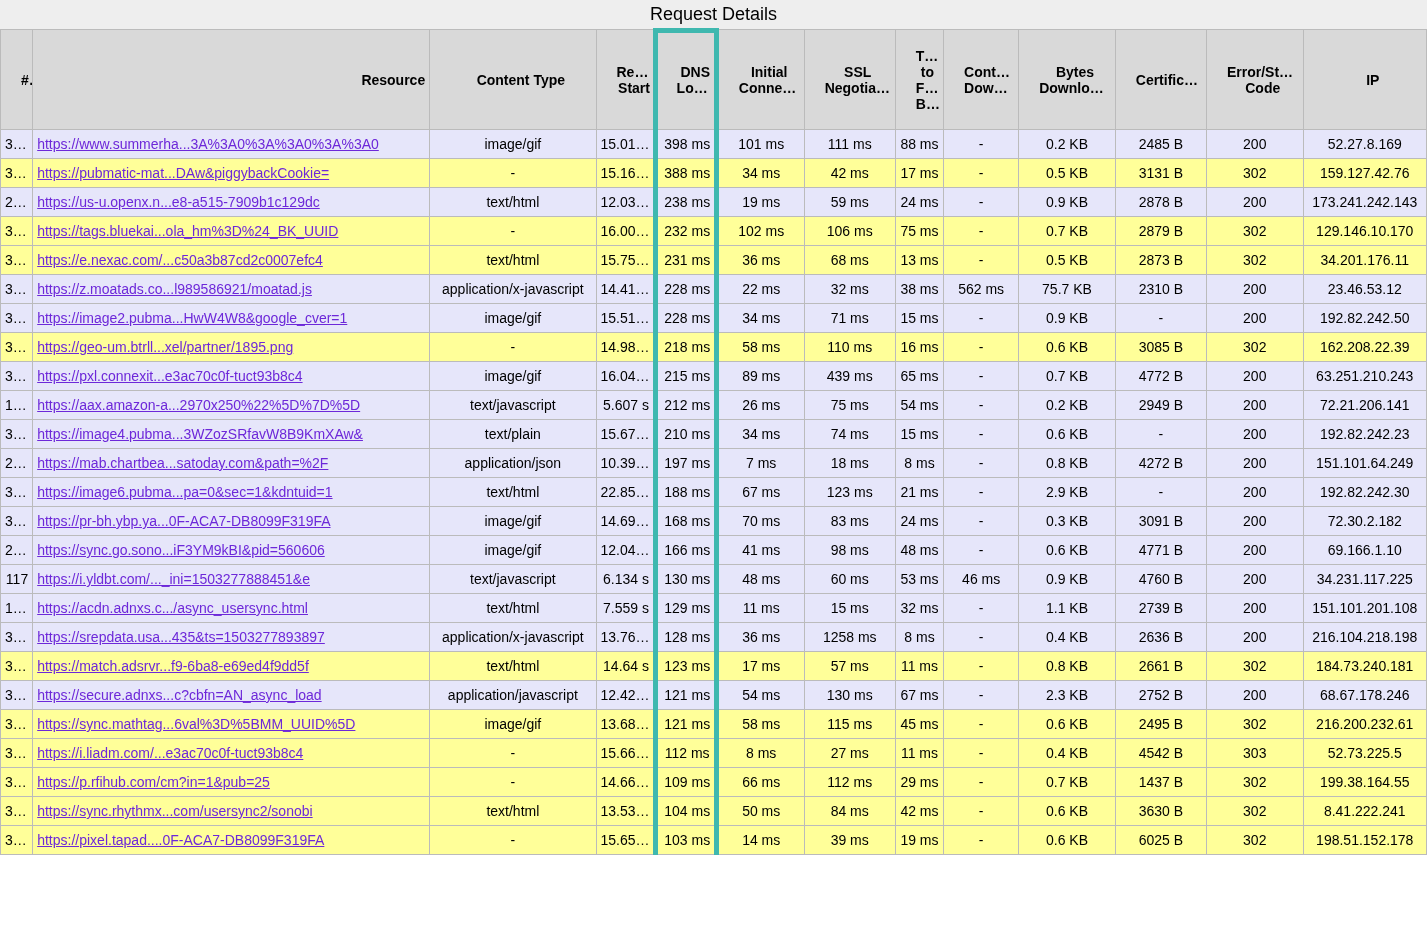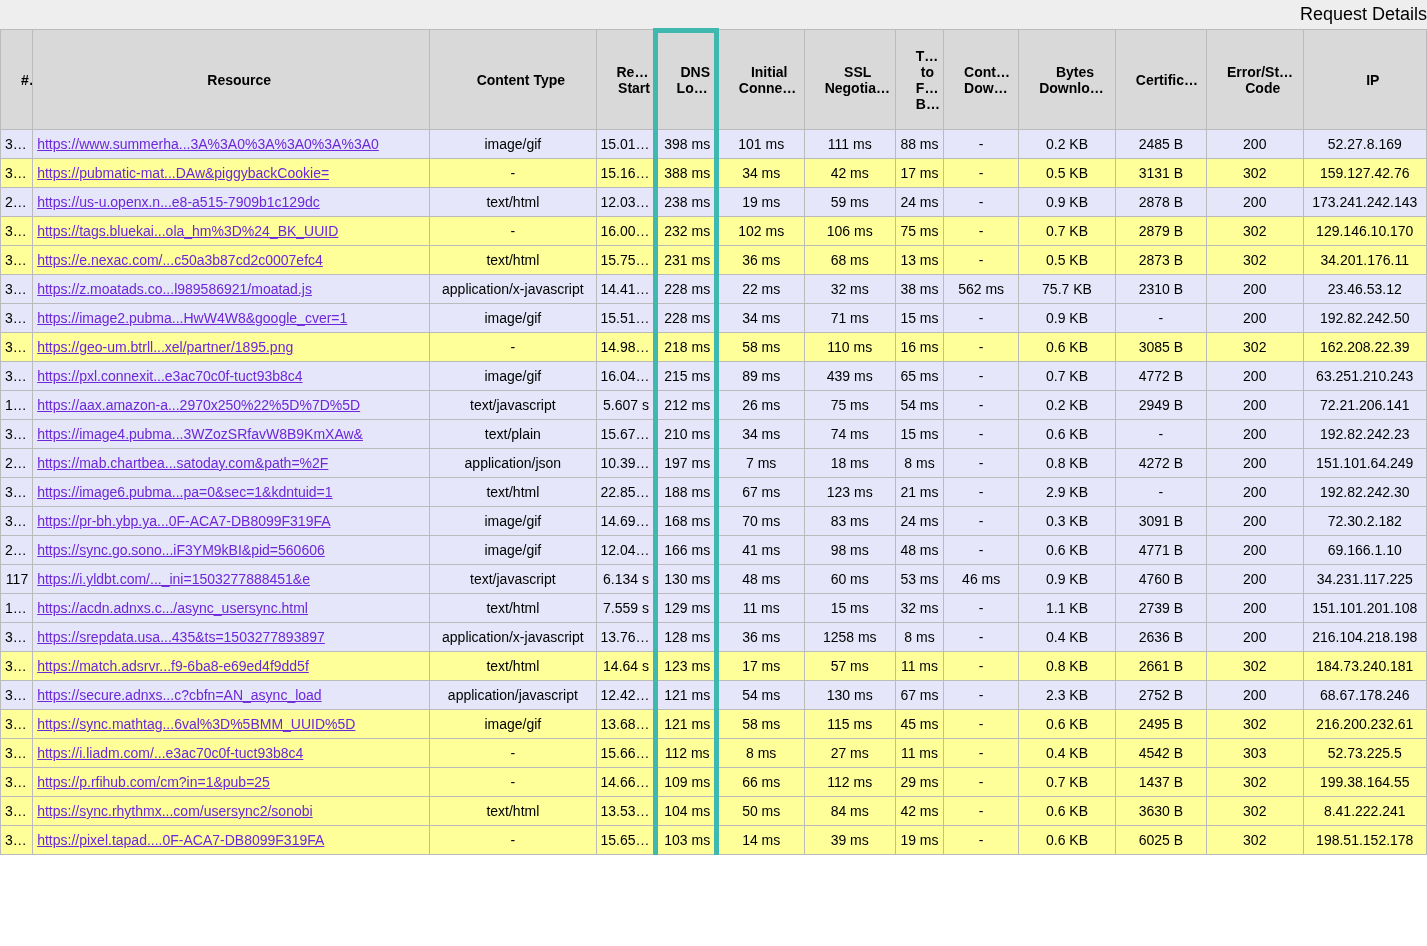--- a/index.html
+++ b/index.html
@@ -4,21 +4,21 @@
 <style>
   * { box-sizing: border-box; }
   body {
     margin: 0;
     font-family: Arial, Helvetica, sans-serif;
     font-size: 14px;
     background: #fff;
     color: #000;
   }
   .title {
-    text-align: right;
+    text-align: center;
     font-size: 18px;
     padding: 4px 0;
     background: #eee;
   }
   table {
     border-collapse: collapse;
     width: 100%;
     table-layout: fixed;
   }
   th, td {
@@ -82,21 +82,21 @@
         <col class="col-ttfb">
       <col class="col-cd">
         <col class="col-bd">
         <col class="col-cert">
         <col class="col-code">
         <col class="col-ip">
     </colgroup>
     <thead>
       <tr>
         <th>#</th>
-        <th style="text-align:center;margin-left:32px;">Resource</th>
+        <th style="text-align:right;margin-left:32px;">Resource</th>
         <th>Content Type</th>
         <th>Request Start</th>
         <th>DNS Lookup</th>
         <th>Initial Connection</th>
         <th>SSL Negotiation</th>
         <th>Time to First Byte</th>
         <th>Content Download</th>
         <th>Bytes Downloaded</th>
         <th>Certificates</th>
         <th>Error/Status Code</th>

